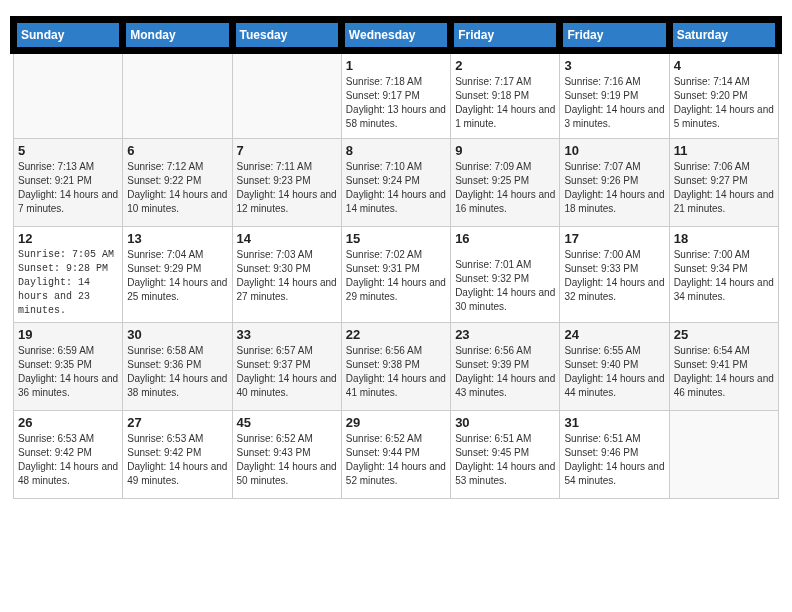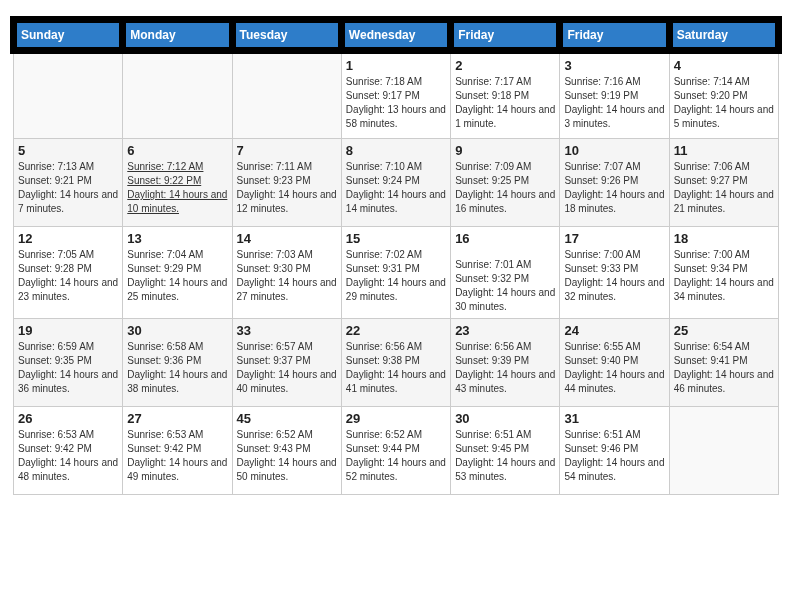--- a/index.html
+++ b/index.html
@@ -137,21 +137,21 @@
       </tr>
       <tr>
         <td>
           <span class="day-num">5</span>
           <div class="cell-text" style="white-space: pre-line;">Sunrise: 7:13 AM
 Sunset: 9:21 PM
 Daylight: 14 hours and 7 minutes.</div>
         </td>
         <td>
           <span class="day-num">6</span>
-          <div class="cell-text" style="white-space: pre-line; text-decoration: underline;">Sunrise: 7:12 AM
+          <div class="cell-text" style="white-space: pre-line;">Sunrise: 7:12 AM
 Sunset: 9:22 PM
 Daylight: 14 hours and 10 minutes.</div>
         </td>
         <td>
           <span class="day-num">7</span>
           <div class="cell-text" style="white-space: pre-line;">Sunrise: 7:11 AM
 Sunset: 9:23 PM
 Daylight: 14 hours and 12 minutes.</div>
         </td>
         <td>
@@ -175,21 +175,21 @@
         <td>
           <span class="day-num">11</span>
           <div class="cell-text" style="white-space: pre-line;">Sunrise: 7:06 AM
 Sunset: 9:27 PM
 Daylight: 14 hours and 21 minutes.</div>
         </td>
       </tr>
       <tr>
         <td>
           <span class="day-num">12</span>
-          <div class="cell-text" style="white-space: pre-line;">Sunrise: 7:05 AM
+          <div class="cell-text" style="white-space: pre-line; font-family: Liberation Mono, monospace;">Sunrise: 7:05 AM
 Sunset: 9:28 PM
 Daylight: 14 hours and 23 minutes.</div>
         </td>
         <td>
           <span class="day-num">13</span>
           <div class="cell-text" style="white-space: pre-line;">Sunrise: 7:04 AM
 Sunset: 9:29 PM
 Daylight: 14 hours and 25 minutes.</div>
         </td>
         <td>

